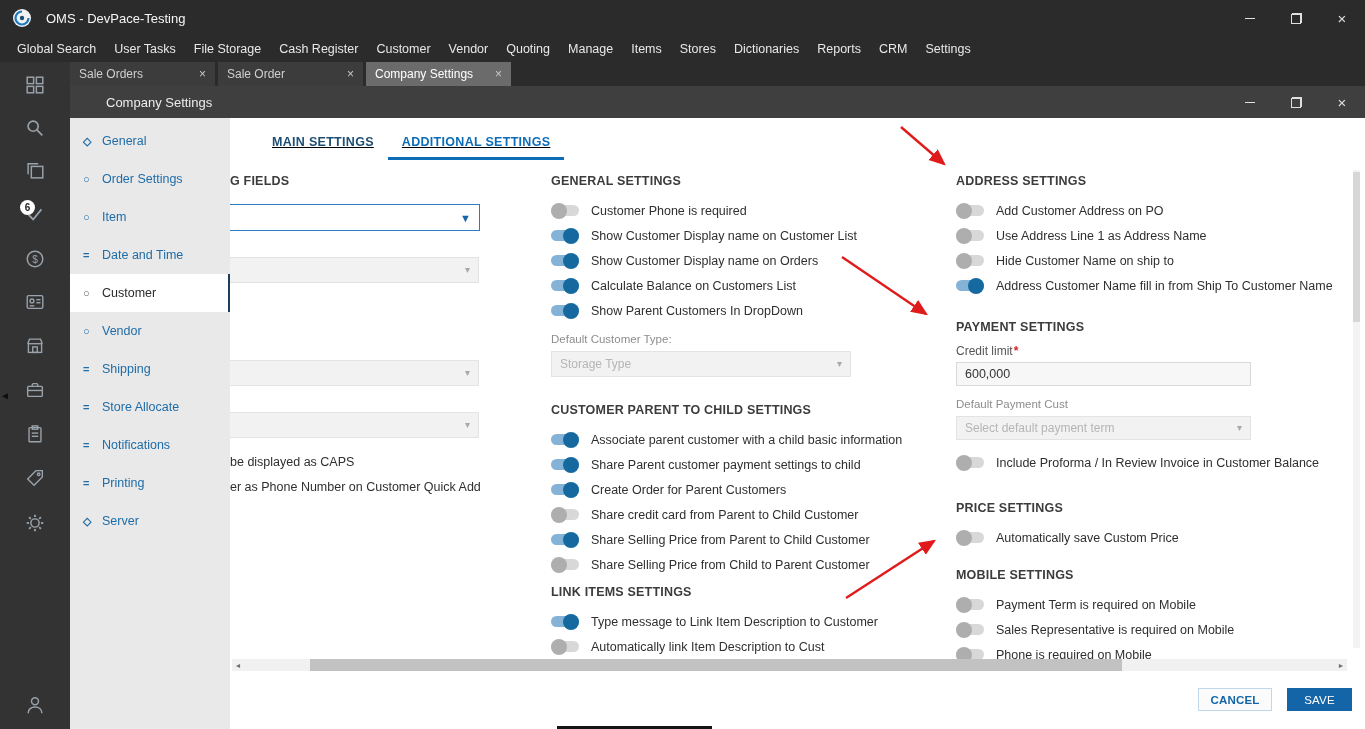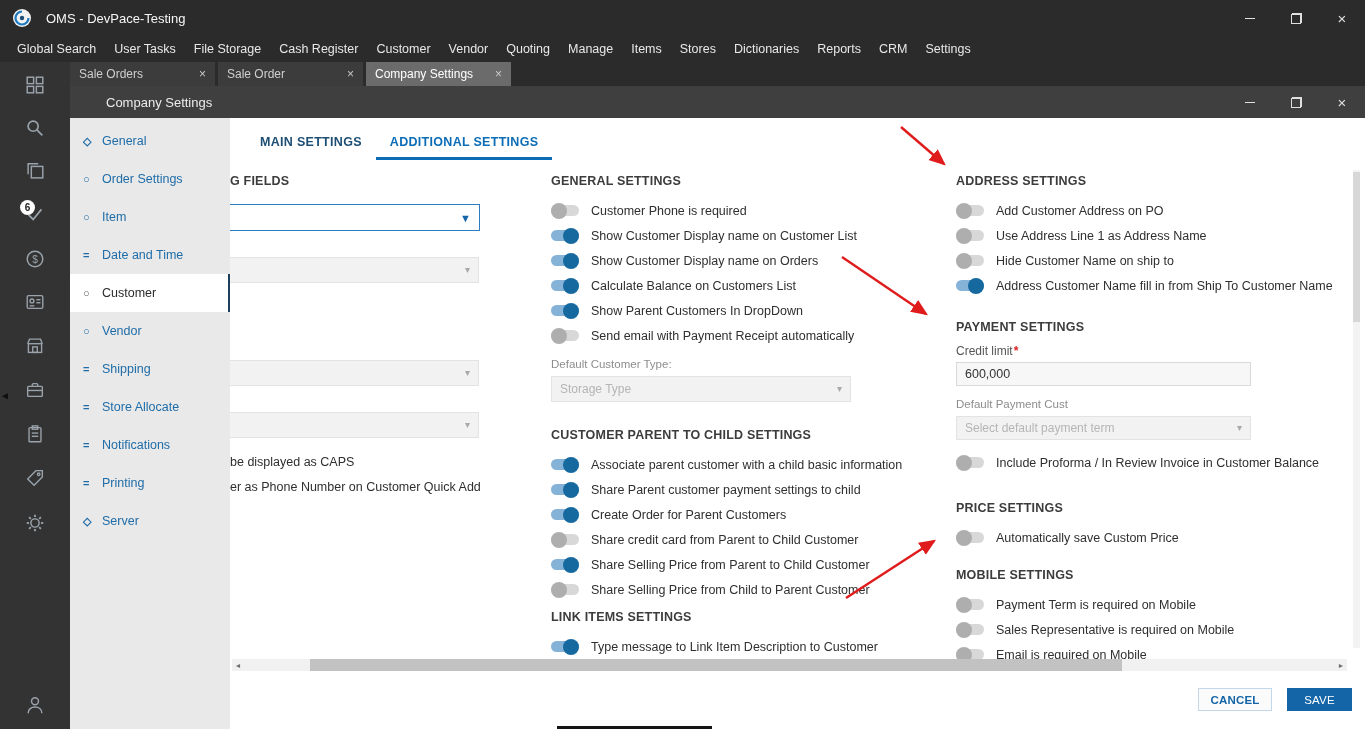--- a/index.html
+++ b/index.html
@@ -48,21 +48,21 @@
 
   .settings-nav{position:absolute;left:0;top:32px;width:160px;bottom:0;background:#e9e9e9;padding-top:4px;}
   .nav-item{height:38px;display:flex;align-items:center;padding-left:13px;color:#1e6ca8;font-size:12.5px;position:relative;}
   .nav-ico{width:19px;font-size:11px;color:#1e6ca8;font-weight:bold;}
   .nav-item.selected{background:#fff;color:#2b2b2b;}
   .nav-item.selected .nav-ico{color:#5a5a5a;}
   .nav-item.selected::after{content:'';position:absolute;right:0;top:0;bottom:0;width:2px;background:#1d3f5e;}
 
   .main{position:absolute;left:160px;top:32px;right:0;bottom:0;background:#fff;overflow:hidden;}
 
-  .settings-tabs{position:absolute;left:0;top:0;right:0;height:42px;display:flex;align-items:flex-end;padding-left:16px;}
+  .settings-tabs{position:absolute;left:0;top:0;right:0;height:42px;display:flex;align-items:flex-end;padding-left:28px;text-decoration:underline;}
   .stab{font-size:12.5px;font-weight:bold;letter-spacing:.3px;color:#1d4e74;padding:10px 14px 11px;position:relative;white-space:nowrap;}
   .stab.active{color:#0c6db6;}
   .stab.active::after{content:'';position:absolute;left:0;right:0;bottom:0;height:3px;background:#0c6db6;}
 
   .col{position:absolute;top:56px;}
   .col-left{left:0;width:250px;}
   .col-mid{left:321px;width:400px;}
   .col-right{left:726px;width:402px;}
 
   .sect-title{font-size:12.5px;font-weight:bold;color:#3c3c3c;height:16px;margin-bottom:8px;letter-spacing:.2px;}
@@ -398,26 +398,20 @@
     <span class="tlabel">Calculate Balance on Customers List</span>
   </div>
 
   <div class="trow">
     <span class="switch on">
               <span class="knob"></span>
             </span>
     <span class="tlabel">Show Parent Customers In DropDown</span>
   </div>
 
-  <div class="trow">
-    <span class="switch">
-              <span class="knob"></span>
-            </span>
-    <span class="tlabel">Send email with Payment Receipt automatically</span>
-  </div>
 </div>
       <div class="field-label" style="margin-top:10px">Default Customer Type:</div>
       <div class="combo combo-disabled" style="margin-top:4px;width:300px">
         <span>Storage Type</span>
         <span class="arrow">▾</span>
       </div>
       <div class="sect-title" style="margin-top:26px">CUSTOMER PARENT TO CHILD SETTINGS</div>
       <div>
   <div class="trow">
     <span class="switch on">
@@ -553,21 +547,21 @@
     <span class="switch">
               <span class="knob"></span>
             </span>
     <span class="tlabel">Sales Representative is required on Mobile</span>
   </div>
 
   <div class="trow">
     <span class="switch">
               <span class="knob"></span>
             </span>
-    <span class="tlabel">Email is required on Mobile</span>
+    <span class="tlabel">Phone is required on Mobile</span>
   </div>
 </div>
     </div>
 
     <div class="hscroll">
       <span class="hs-btn hs-left">◄</span>
       <span class="hs-thumb"></span>
       <span class="hs-btn hs-right">►</span>
     </div>
     <div class="vscroll">

